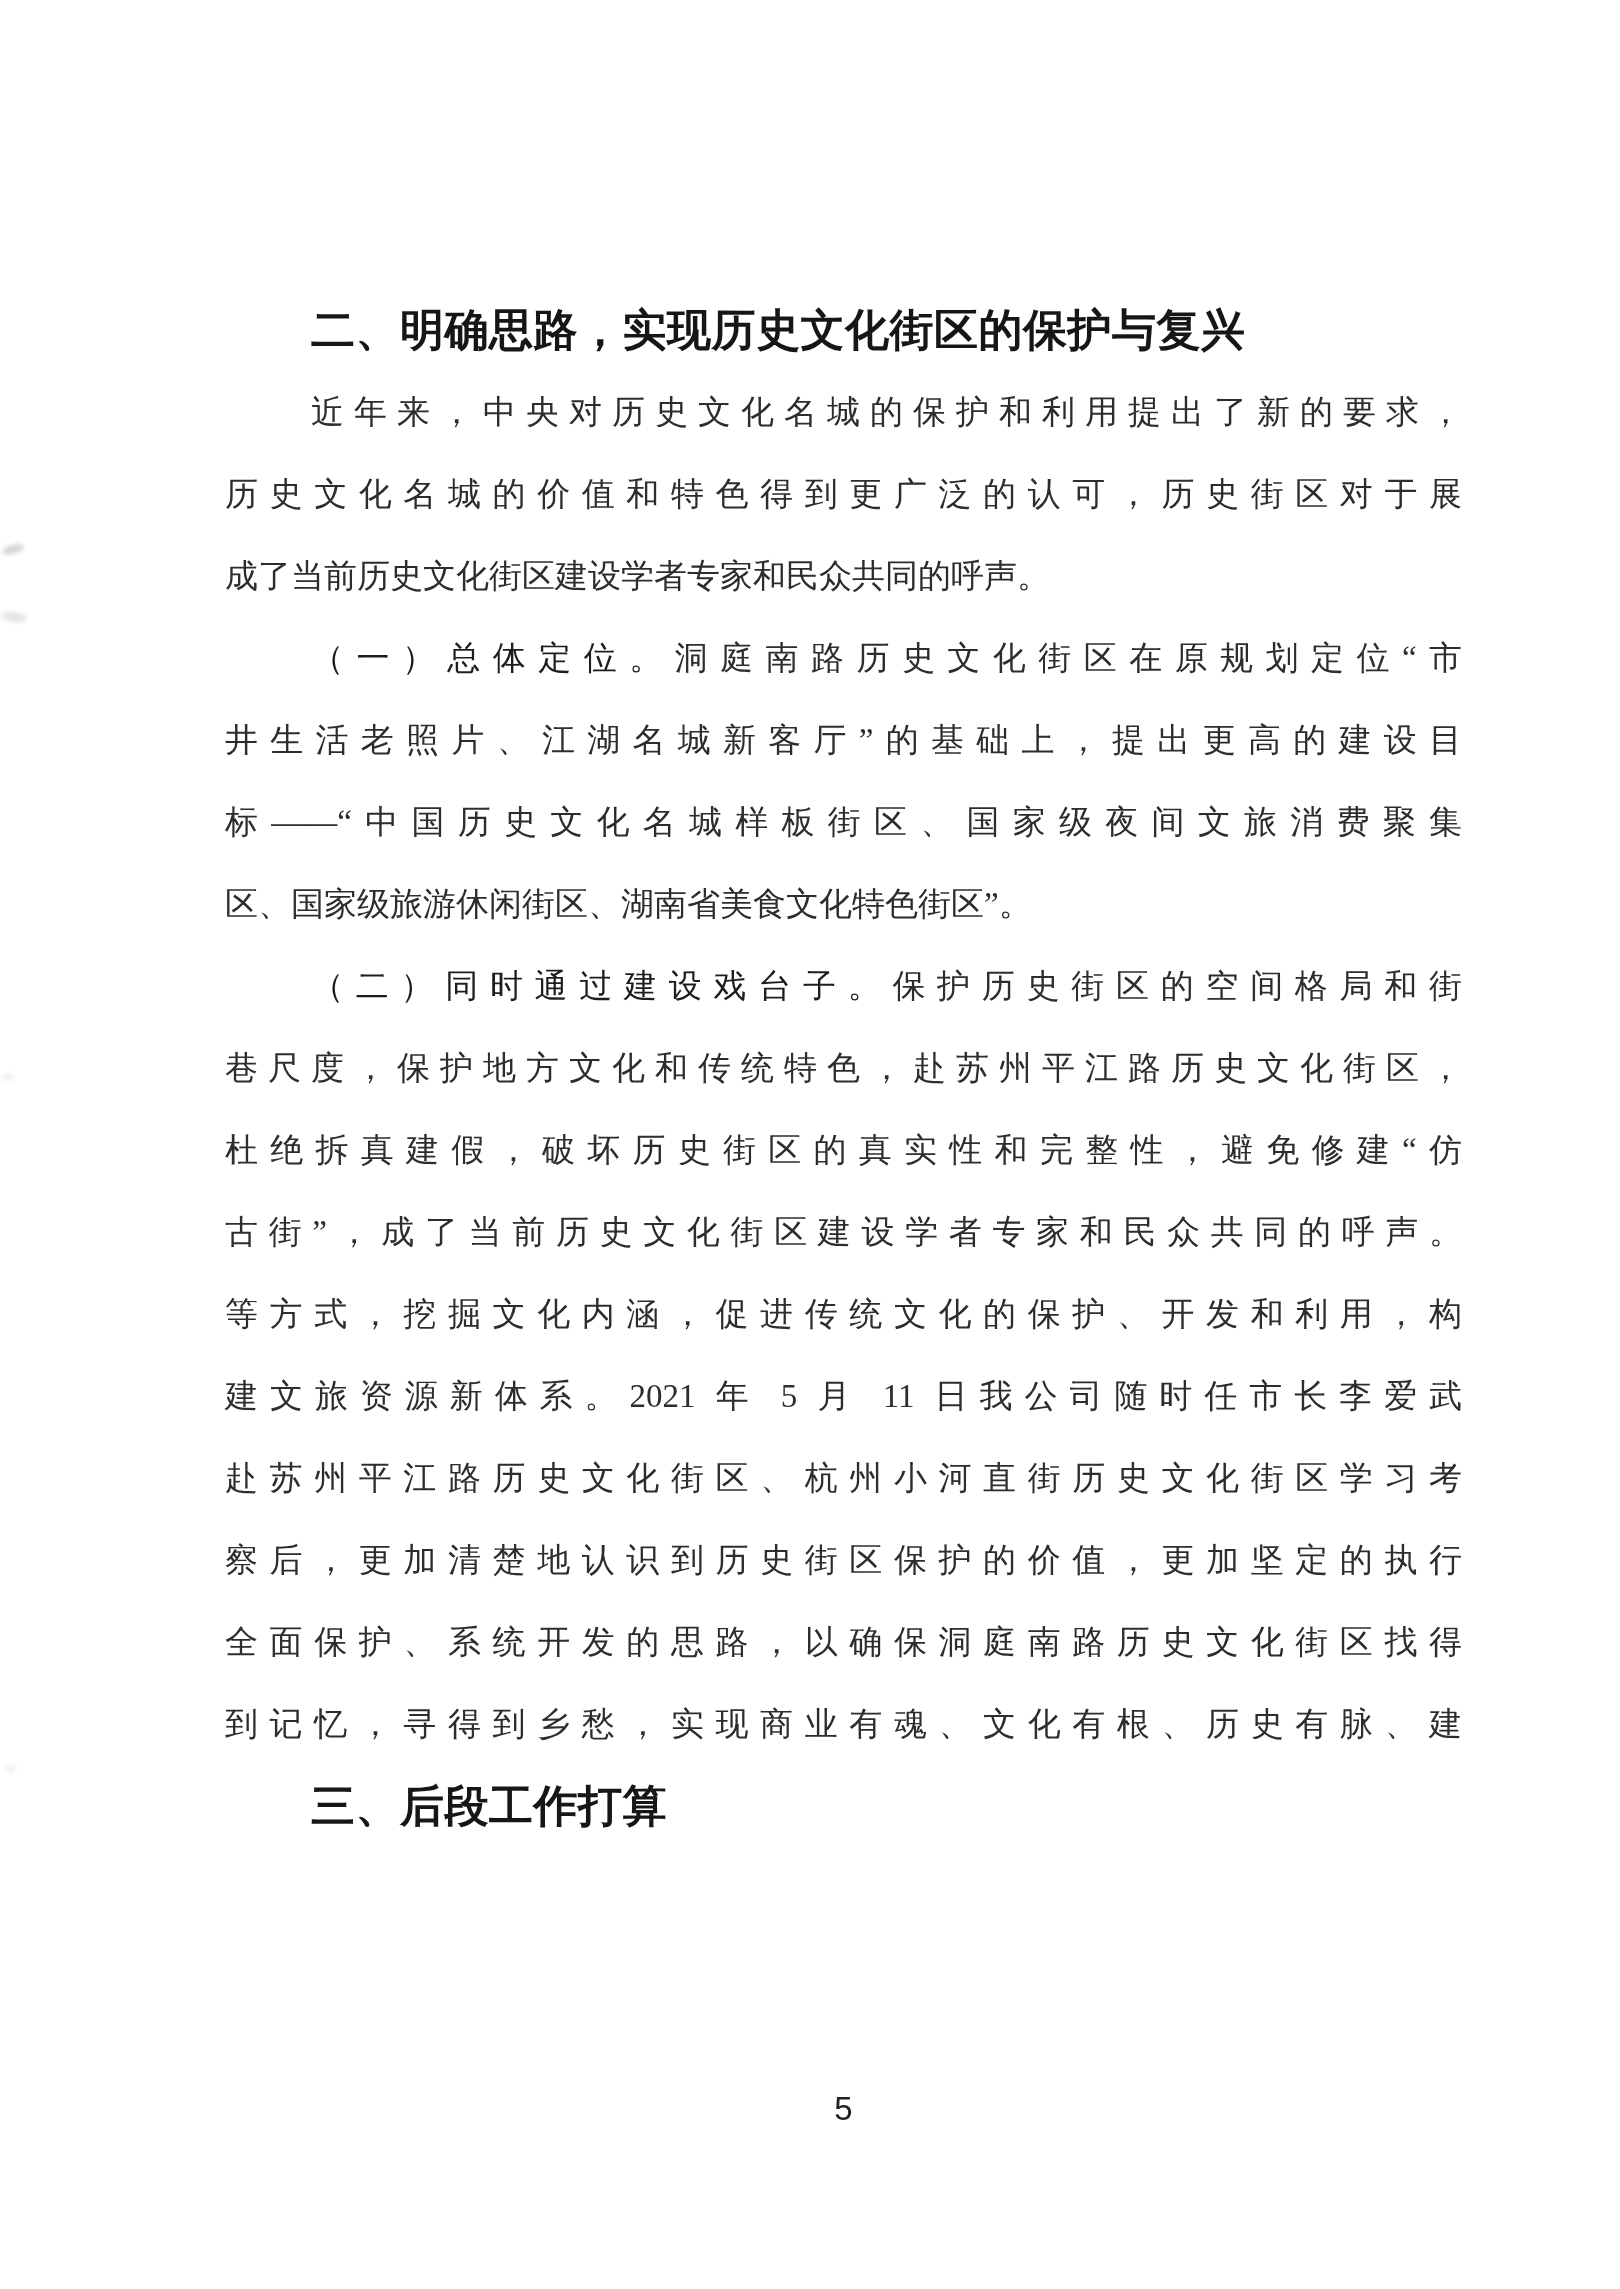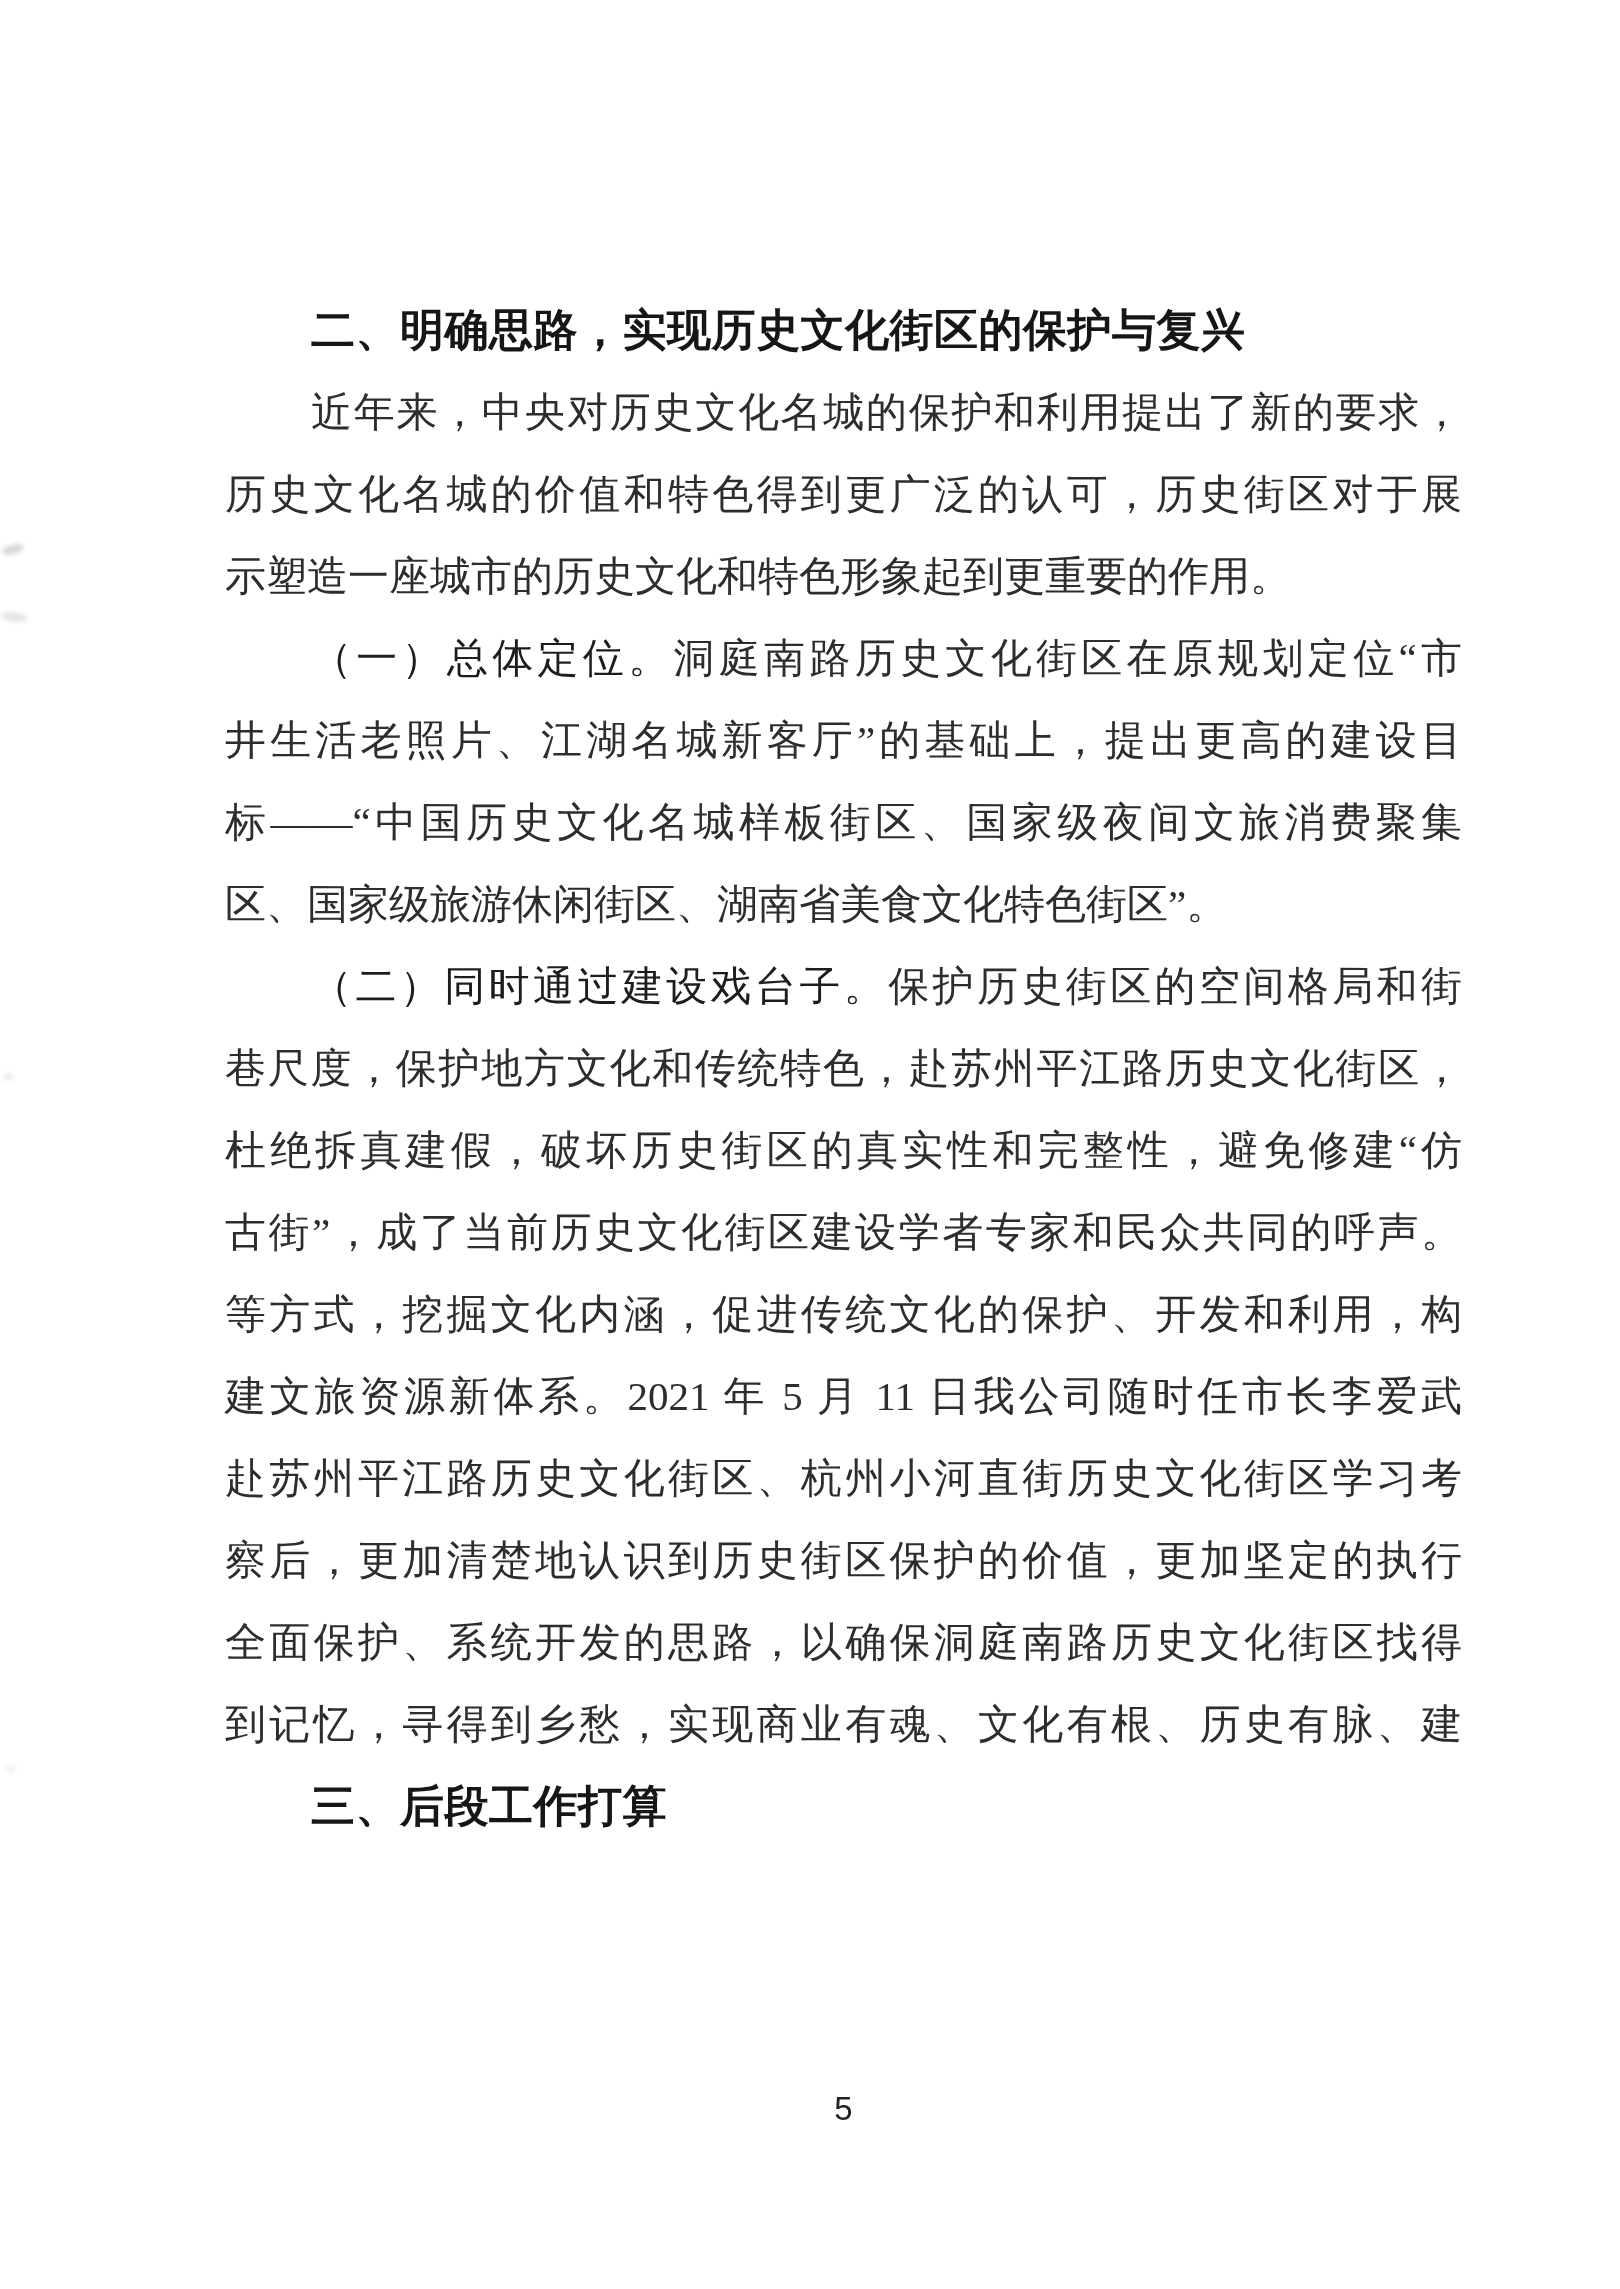--- a/index.html
+++ b/index.html
@@ -15,21 +15,21 @@
     width: 1536px; height: 2290px;
     background: #ffffff;
   }
   .doc-column {
     position: absolute;
     left: 225px; top: 289px;
     width: 1237px;
   }
   .line {
     line-height: 82px;
-    font-size: 41px;
+    font-size: 33px;
     color: #2d2d2d;
     letter-spacing: 0px;
     white-space: normal;
   }
   .line.justify {
     text-align: justify;
     text-align-last: justify;
     text-justify: inter-character;
   }
   .line.indent { text-indent: 86px; }
@@ -71,21 +71,21 @@
 
   <div class="scan-artifact artifact-1"></div>
   <div class="scan-artifact artifact-2"></div>
   <div class="scan-artifact artifact-3"></div>
   <div class="scan-artifact artifact-4"></div>
 
   <div class="doc-column">
       <div class="line heading indent"><span>二、明确思路，实现历史文化街区的保护与复兴</span></div>
       <div class="line body indent justify"><span>近年来，中央对历史文化名城的保护和利用提出了新的要求，</span></div>
       <div class="line body justify"><span>历史文化名城的价值和特色得到更广泛的认可，历史街区对于展</span></div>
-      <div class="line body"><span>示塑造一座城市的历史文化和特色形象起到更重要的作用。</span></div>
+      <div class="line body"><span>成了当前历史文化街区建设学者专家和民众共同的呼声。</span></div>
       <div class="line body indent justify"><span class="bold-lead">（一）总体定位。</span><span>洞庭南路历史文化街区在原规划定位“市</span></div>
       <div class="line body justify"><span>井生活老照片、江湖名城新客厅”的基础上，提出更高的建设目</span></div>
       <div class="line body justify"><span>标——“中国历史文化名城样板街区、国家级夜间文旅消费聚集</span></div>
       <div class="line body"><span>区、国家级旅游休闲街区、湖南省美食文化特色街区”。</span></div>
       <div class="line body indent justify"><span class="bold-lead">（二）同时通过建设戏台子。</span><span>保护历史街区的空间格局和街</span></div>
       <div class="line body justify"><span>巷尺度，保护地方文化和传统特色，赴苏州平江路历史文化街区，</span></div>
       <div class="line body justify"><span>杜绝拆真建假，破坏历史街区的真实性和完整性，避免修建“仿</span></div>
       <div class="line body justify"><span>古街”，成了当前历史文化街区建设学者专家和民众共同的呼声。</span></div>
       <div class="line body justify"><span>等方式，挖掘文化内涵，促进传统文化的保护、开发和利用，构</span></div>
       <div class="line body justify"><span>建文旅资源新体系。2021 年 5 月 11 日我公司随时任市长李爱武</span></div>

